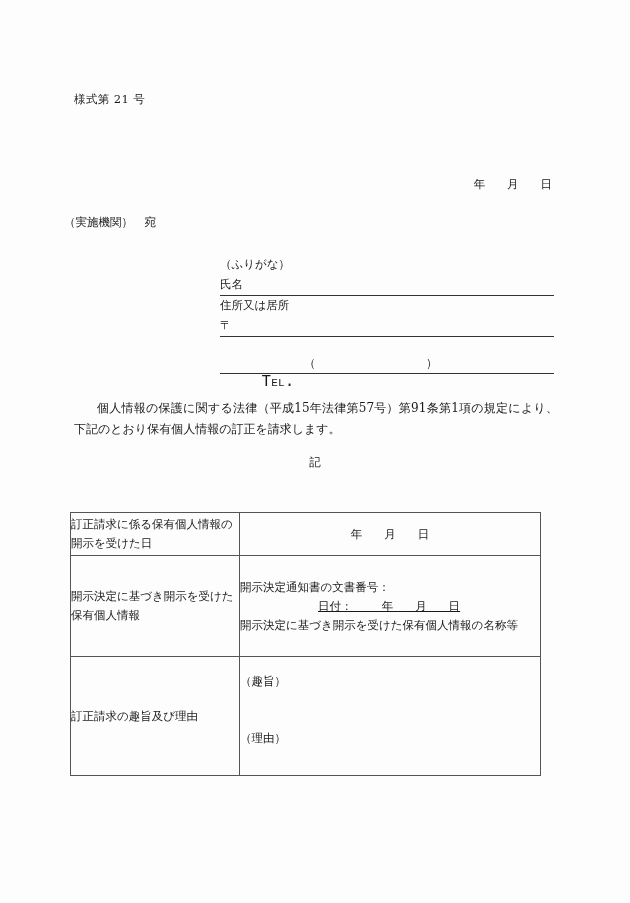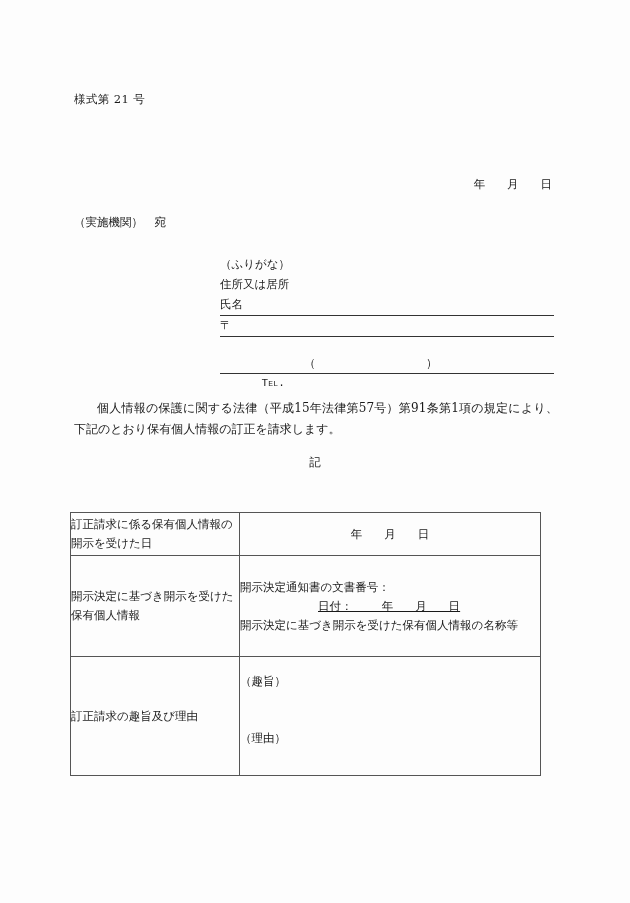--- a/index.html
+++ b/index.html
@@ -49,21 +49,21 @@
     position: absolute;
     right: 78px;
     top: 177px;
     font-size: 11.5px;
     white-space: pre;
   }
 
   
   .recipient {
     position: absolute;
-    left: 74px;
+    left: 64px;
     top: 215px;
     font-size: 11.5px;
     white-space: pre;
   }
 
   
   .applicant {
     position: absolute;
     left: 220px;
     top: 255px;
@@ -86,21 +86,21 @@
   .tel-row {
     position: relative;
     font-size: 11.5px;
     height: 19px;
     line-height: 19px;
     border-bottom: 1px solid #333;
     white-space: pre;
   }
   .tel-label {
     font-variant: small-caps;
-    font-size: 11px;
+    font-size: 16px;
     letter-spacing: 0.2px;
   }
   .tel-parens {
     position: absolute;
     left: 84px;
     top: 0;
     white-space: pre;
     font-size: 11.5px;
   }
 
@@ -179,22 +179,22 @@
 
   <div class="form-number">様式第 21 号</div>
 
 
   <div class="date-line">年      月      日</div>
 
   <div class="recipient">（実施機関）　宛</div>
 
   <div class="applicant">
     <div class="app-row">（ふりがな）</div>
+    <div class="app-row ruled">氏名</div>
     <div class="app-row">住所又は居所</div>
-    <div class="app-row ruled">氏名</div>
     <div class="app-row ruled">〒</div>
     <div class="app-row blank"></div>
     <div class="tel-row">
       <span class="tel-label">Tel.</span><span class="tel-parens">（                ）</span>
     </div>
   </div>
 
   <div class="body-text">個人情報の保護に関する法律（平成15年法律第57号）第91条第1項の規定により、下記のとおり保有個人情報の訂正を請求します。</div>
 
   <div class="ki-marker">記</div>

